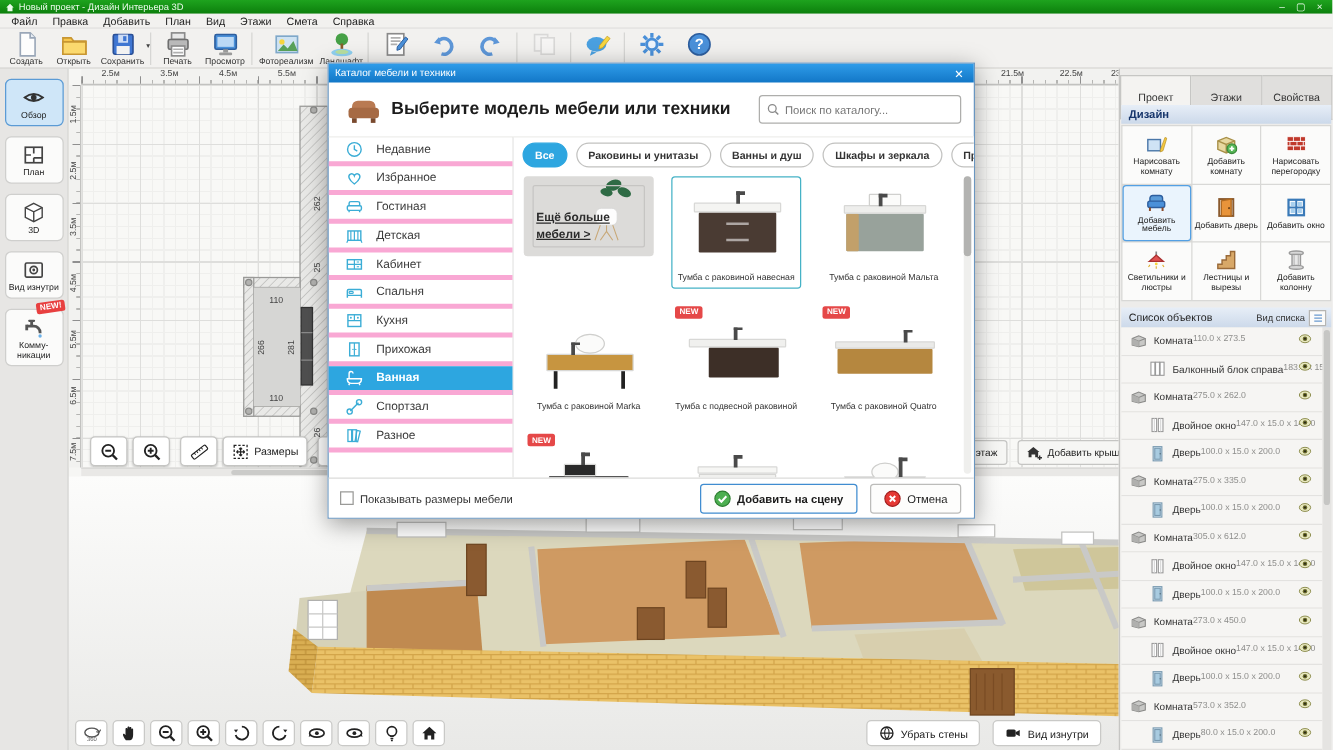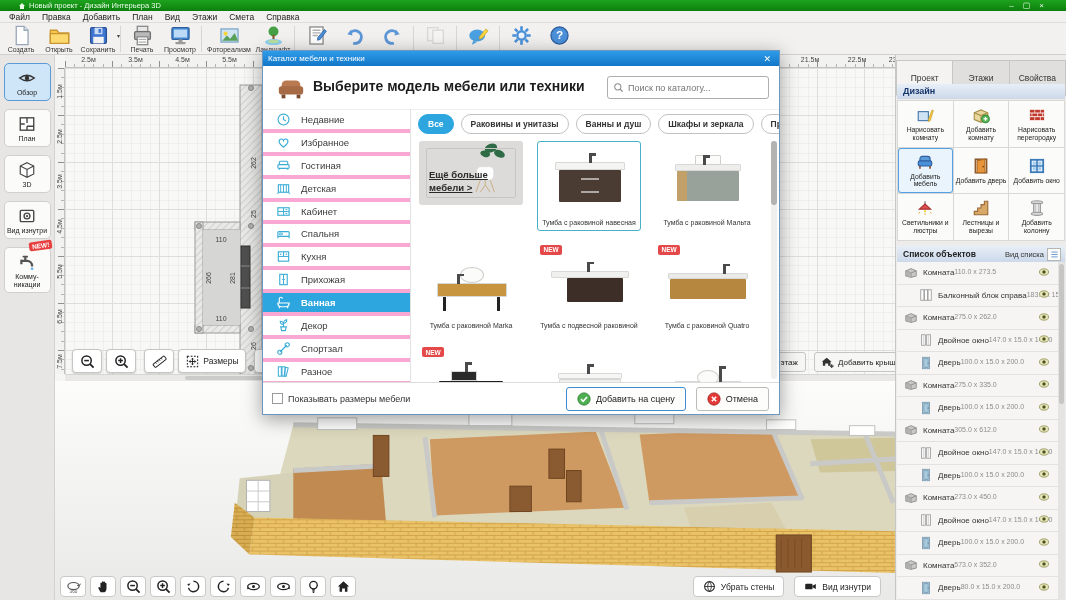--- a/index.html
+++ b/index.html
@@ -1,21 +1,21 @@
 <!DOCTYPE html>
 <html><head>
 <meta charset="utf-8">
 <style>
 *{margin:0;padding:0;box-sizing:border-box}
 html,body{width:1066px;height:600px;overflow:hidden}
 body{font-family:"Liberation Sans",sans-serif}
 .app{position:absolute;inset:0;width:1066px;height:600px;background:#ecebe9;overflow:hidden}
 .icon{display:inline-flex;line-height:0}
 
-.titlebar{position:absolute;left:0;top:0;right:0;height:11px;background:linear-gradient(#1ea31e,#0c7f0c);color:#eafbea;display:flex;align-items:center;padding:0 18px;font-size:7.5px}
+.titlebar{position:absolute;left:0;top:0;right:0;height:11px;background:linear-gradient(#1ea31e,#0c7f0c);color:#eafbea;display:flex;align-items:center;padding:0 4px;font-size:7.5px}
 .titlebar .ticon{margin-right:3px}
 .winbtns{margin-left:auto;display:flex;gap:9px;font-size:8px;align-items:center;padding-right:4px;color:#eafbea}
 
 .menubar{position:absolute;left:0;top:11px;right:0;height:12px;background:#f2f1ef;border-bottom:1px solid #dddddb;display:flex;align-items:center;font-size:8.5px;color:#222;padding-left:3px}
 .menubar span{padding:0 6px}
 
 .toolbar{position:absolute;left:0;top:23px;right:0;height:32px;background:#f2f1ef;border-bottom:1px solid #cfcfcd;display:flex;align-items:flex-start;padding:1px 0 0 2px}
 .tbtn{display:flex;flex-direction:column;align-items:center;width:38px;padding-top:1px;position:relative}
 .tbtn .tlabel{font-size:7px;color:#333;white-space:nowrap}
 .tbtn.disabled{opacity:.4}
@@ -51,21 +51,21 @@
 .rtabs{position:absolute;left:0;top:5px;right:0;height:36px;display:flex}
 .rtab{flex:1;display:flex;align-items:center;justify-content:center;font-size:8.5px;color:#333;background:#e0dfdd;border:1px solid #c6c6c4}
 .rtab+.rtab{border-left:none}
 .rtab.active{background:#f4f3f1;border-bottom-color:#f4f3f1}
 .design-header{position:absolute;left:1px;top:29px;right:1px;height:15px;background:linear-gradient(#e7eef7,#ccd9ea);color:#16356b;font-weight:bold;font-size:9px;line-height:15px;padding-left:6px}
 .design-grid{position:absolute;left:1px;top:45px;right:1px;height:141px;display:grid;grid-template-columns:repeat(3,1fr);grid-auto-rows:1fr;gap:1px;padding:1px;background:#d8d8d6}
 .dbtn{background:#fbfbfa;display:flex;flex-direction:column;align-items:center;justify-content:center;gap:2px;border:1px solid transparent}
 .dbtn .dlabel{font-size:6.8px;color:#222;text-align:center;line-height:1.15;padding:0 1px}
 .dbtn.active{border:1px solid #53a0e4;background:#eaf4fd;border-radius:3px}
 .objects-header{position:absolute;left:1px;top:191px;right:1px;height:16px;background:linear-gradient(#e7eef7,#ccd9ea);display:flex;align-items:center;padding:0 4px 0 6px}
-.objects-header .otitle{font-weight:bold;font-size:8.5px;color:#222}
+.objects-header .otitle{font-weight:normal;font-size:8.5px;color:#222}
 .viewlist{margin-left:auto;display:flex;align-items:center;gap:3px;font-size:7.5px;color:#333}
 .viewlist .vbox{width:14px;height:13px;background:#fbfbfa;border:1px solid #b5b5b3;display:flex;align-items:center;justify-content:center}
 .objlist{position:absolute;left:1px;top:207px;right:8px;bottom:0;overflow:hidden;background:#f2f1ef}
 .orow{height:22.5px;display:flex;align-items:center;border-bottom:1px solid #e3e2e0;position:relative;padding-left:7px;background:#f6f5f3}
 .orow.indent{padding-left:22px}
 .orow .otexts{margin-left:5px;display:flex;justify-content:center}
 .orow .oname{font-size:8px;color:#333;line-height:9px;white-space:nowrap}
 .orow .odims{font-size:7px;color:#8d8d8b;line-height:8px;white-space:nowrap}
 .orow .oeye{position:absolute;right:8px;top:50%;transform:translateY(-50%)}
 .vscroll{position:absolute;right:1px;top:207px;width:7px;bottom:0;background:#e5e4e2}
@@ -98,21 +98,21 @@
 .banner{background:#dcdbd9;border-radius:3px;position:relative;overflow:hidden;height:64px}
 .banner:after{content:"";position:absolute;inset:7px;border:1px solid #c6c5c3;border-radius:2px}
 .banner .btext{position:absolute;left:10px;top:27px;font-size:9.5px;font-weight:bold;color:#2a2a2a;text-decoration:underline;line-height:1.4;z-index:1}
 .bsvg{position:absolute;inset:0;width:100%;height:100%}
 .dlg-scroll{position:absolute;right:2px;top:31px;bottom:3px;width:6px;background:#efefed;border-radius:3px}
 .dlg-scroll .thumb{position:absolute;left:0;right:0;top:0;height:64px;background:#b3b3b1;border-radius:3px}
 .dlg-footer{position:absolute;left:0;right:0;bottom:0;height:32px;border-top:1px solid #dcdcda;display:flex;align-items:center;background:#fff;z-index:3}
 .chk{display:flex;align-items:center;gap:5px;margin-left:9px;font-size:9px;color:#333}
 .chk .box{width:11px;height:11px;border:1px solid #9a9a98;background:#fff}
 .dlg-btn{height:24px;display:flex;align-items:center;gap:5px;border-radius:3px;background:#fdfdfc;font-size:9px;white-space:nowrap;padding:0 10px}
-.dlg-btn.add{border:1px solid #3f8cd0;font-weight:normal;color:#1a1a1a;margin-left:auto}
+.dlg-btn.add{border:1px solid #3f8cd0;font-weight:bold;color:#1a1a1a;margin-left:auto}
 .dlg-btn.cancel{border:1px solid #bcbcba;color:#222;margin:0 10px}
 .vn{position:absolute;border-radius:1px}
 </style>
 </head>
 <body>
 
 <div class="app">
 
   <div class="titlebar">
     <span class="ticon icon" id="appIcon">
@@ -1113,29 +1113,20 @@
             <svg width="15" height="15" viewBox="0 0 16 16">
               <path d="M2 8.5h12v.8a3.5 3.5 0 0 1-3.5 3.2h-5A3.5 3.5 0 0 1 2 9.3Z" fill="none" stroke="currentColor" stroke-width="1.2"></path>
               <path d="M3.5 8.5V4.2A1.7 1.7 0 0 1 6.9 4M4 12.5 3.2 14M12 12.5l.8 1.5" fill="none" stroke="currentColor" stroke-width="1.2"></path>
             </svg>
           </span>
           <span class="clabel">Ванная</span>
         </div>
         <div class="cat">
           <span class="cicon icon">
             <svg width="15" height="15" viewBox="0 0 16 16">
-              <path d="M8 9.5V5.5M8 7C8 5 6.5 3.5 4.5 3.5 4.5 5.5 6 7 8 7Zm0-1.5c0-2 1.5-3.5 3.5-3.5 0 2-1.5 3.5-3.5 3.5Z" fill="none" stroke="currentColor" stroke-width="1.1"></path>
-              <path d="M5 9.5h6l-1 4H6Z" fill="none" stroke="currentColor" stroke-width="1.2"></path>
-            </svg>
-          </span>
-          <span class="clabel">Декор</span>
-        </div>
-        <div class="cat">
-          <span class="cicon icon">
-            <svg width="15" height="15" viewBox="0 0 16 16">
               <path d="M4.5 11.5 11.5 4.5" stroke="currentColor" stroke-width="1.3"></path>
               <circle cx="4" cy="12" r="2.2" fill="none" stroke="currentColor" stroke-width="1.2"></circle>
               <circle cx="12" cy="4" r="2.2" fill="none" stroke="currentColor" stroke-width="1.2"></circle>
             </svg>
           </span>
           <span class="clabel">Спортзал</span>
         </div>
         <div class="cat">
           <span class="cicon icon">
             <svg width="15" height="15" viewBox="0 0 16 16">

